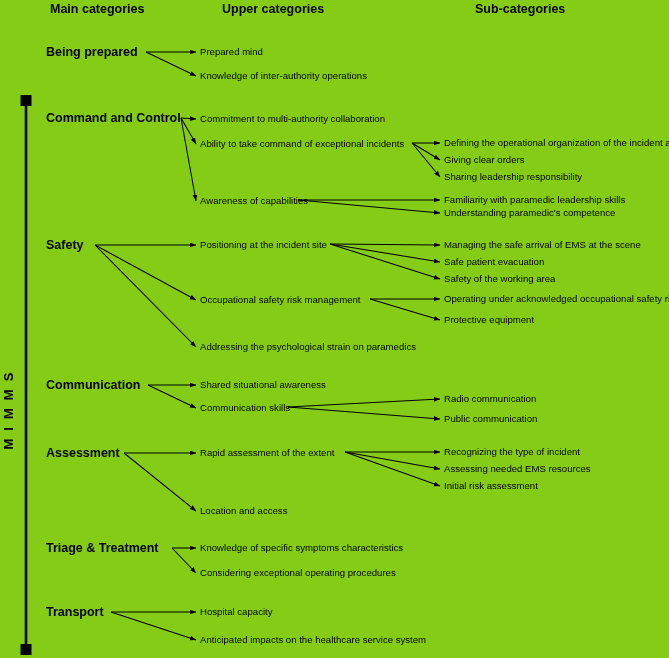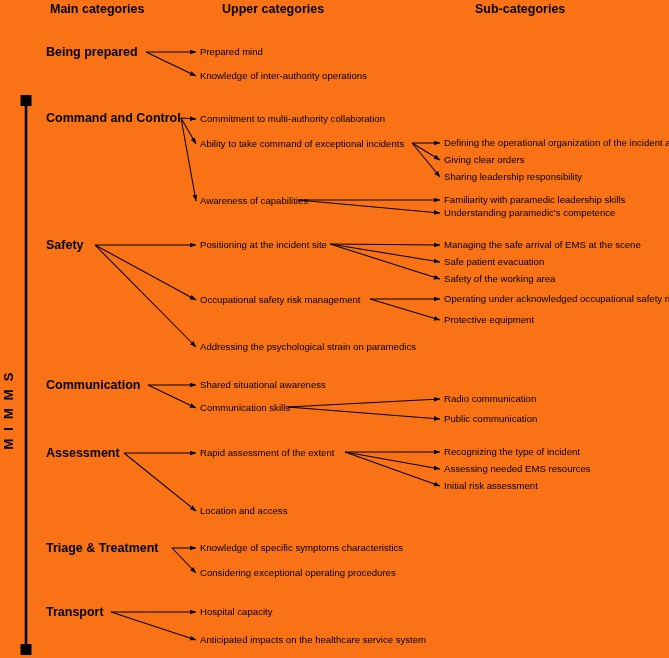--- a/index.html
+++ b/index.html
@@ -4,21 +4,21 @@
 <style>
   html, body {
     margin: 0;
     padding: 0;
     background: #ffffff;
   }
   #page {
     position: relative;
     width: 669px;
     height: 658px;
-    background: #f97316;
+    background: #84cc16;
     overflow: hidden;
     font-family: "Liberation Sans", sans-serif;
   }
   svg#diagram {
     position: absolute;
     left: 0;
     top: 0;
     width: 669px;
     height: 658px;
     display: block;

